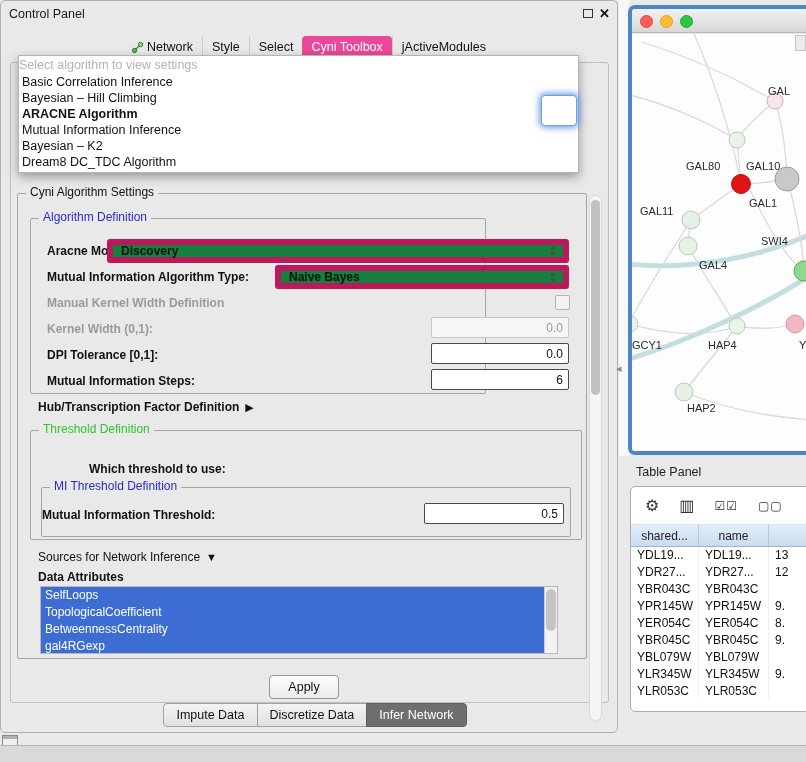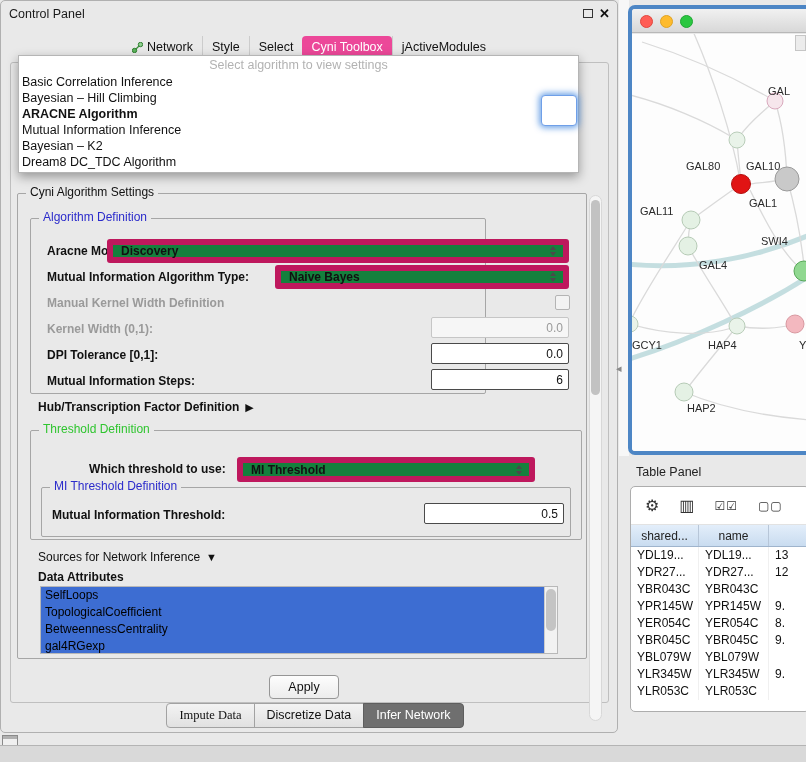--- a/index.html
+++ b/index.html
@@ -43,36 +43,36 @@
   .tri-up { width:0; height:0; border-left:3.5px solid transparent; border-right:3.5px solid transparent; border-bottom:4.5px solid #4a4a4a; margin-bottom:2px; }
   .tri-down { width:0; height:0; border-left:3.5px solid transparent; border-right:3.5px solid transparent; border-top:4.5px solid #4a4a4a; }
   .num-field { position:absolute; height:21px; font-size:12px; text-align:right; padding:0 5px; border:1px solid #4a4a4a; border-radius:2px; background:#fff; font-family:inherit; color:#111; }
   .num-field:disabled { border-color:#c6c6c6; background:#f6f6f6; color:#9a9a9a; }
   .checkbox { position:absolute; width:15px; height:15px; border:1px solid #b4b4b4; background:#f3f3f3; border-radius:2px; }
   .expander { position:absolute; font-size:12px; white-space:nowrap; display:flex; align-items:center; gap:6px; }
   .expander .txt { font-weight:bold; }
   .tri-glyph { font-size:11px; color:#111; }
   
   .attr-list { position:absolute; background:#fff; border:1px solid #b8b8b8; overflow:hidden; }
-  .attr-item { height:17px; line-height:17px; background:#3d6dd2; color:#000000; padding-left:4px; font-size:12px; width:calc(100% - 13px); }
+  .attr-item { height:17px; line-height:17px; background:#3d6dd2; color:#ffffff; padding-left:4px; font-size:12px; width:calc(100% - 13px); }
   .attr-scroll { position:absolute; right:0; top:0; width:13px; height:100%; background:#f2f2f2; border-left:1px solid #ccc; }
   .attr-thumb { position:absolute; left:1px; top:2px; width:10px; height:42px; background:#c4c4c4; border-radius:5px; }
   
   .sb-track { position:absolute; background:#f5f5f5; border:1px solid #d8d8d8; border-radius:7px; }
   .sb-thumb { position:absolute; background:#c2c2c2; border-radius:5px; }
   
   .apply-btn { position:absolute; left:258px; top:612px; width:70px; height:24px; border:1px solid #969696; border-radius:4px; background:linear-gradient(#fdfdfd,#ececec); text-align:center; line-height:22px; font-size:12.5px; }
   .bottom-tabs { position:absolute; top:702px; left:0; right:0; display:flex; justify-content:center; }
   .btab { padding:4px 12px; border:1px solid #a2a2a2; margin-left:-1px; background:linear-gradient(#f3f3f3,#e1e1e1); font-size:12.5px; white-space:nowrap; }
-  .btab:first-child { border-radius:4px 0 0 4px; margin-left:12px;font-family:Liberation Serif, serif; }
+  .btab:first-child { border-radius:4px 0 0 4px; margin-left:12px; }
   .btab:last-child { border-radius:0 4px 4px 0; }
   .btab.active { background:#6f6f6f; color:#fff; border-color:#5e5e5e; }
   
   .dropdown { position:absolute; left:18px; top:55px; width:561px; height:118px; z-index:40; background:#fff; border:1px solid #b5b5b5; box-shadow:0 4px 10px rgba(0,0,0,0.35); }
-  .dd-placeholder { height:18px; line-height:18px; text-align:center; color:#b2b2b2; font-size:12.5px; }
+  .dd-placeholder { height:18px; line-height:18px; color:#b2b2b2; font-size:12.5px; }
   .dd-item { height:16px; line-height:16px; padding-left:3px; font-size:12.5px; white-space:nowrap; }
   .dd-item.selected { font-weight:bold; }
   
   .right-gap { position:absolute; left:619px; top:0; width:10px; height:456px; background:#f7f7f7; }
   .net-window { position:absolute; left:628px; top:5px; width:186px; height:450px; border:4px solid #4d86c5; border-radius:7px 0 0 7px; background:#e8e8e8; overflow:hidden; }
   .net-titlebar { position:absolute; top:0; left:0; right:0; height:24px; background:linear-gradient(#f1f1f1,#d8d8d8); border-bottom:1px solid #b8b8b8; }
   .tl { position:absolute; top:6px; width:13px; height:13px; border-radius:50%; }
   .tl-red { left:8px; background:#ff5d55; border:1px solid #e2463d; }
   .tl-yellow { left:28px; background:#febb2d; border:1px solid #e0a323; }
   .tl-green { left:48px; background:#2bc741; border:1px solid #1ea733; }
@@ -163,31 +163,24 @@
 
       <div class="expander" style="left:20px; top:206px;">
         <span class="txt">Hub/Transcription Factor Definition</span>
         <span class="tri-glyph">▶</span>
       </div>
 
       <div class="fs" style="left:12px; top:236px; width:552px; height:110px;">
         <span class="legend legend-green">Threshold Definition</span>
 
         <span class="flabel" style="left:58px; top:31px;">Which threshold to use:</span>
-        <div class="combo" style="left:206px; top:26px; width:298px; height:25px;">
-          <span class="val">MI Threshold</span>
-          <span class="combo-stepper">
-              <i class="tri-up"></i>
-              <i class="tri-down"></i>
-            </span>
-        </div>
 
         <div class="fs" style="left:10px; top:56px; width:530px; height:50px;">
           <span class="legend legend-blue">MI Threshold Definition</span>
-          <span class="flabel" style="left:10px; top:20px;">Mutual Information Threshold:</span>
+          <span class="flabel" style="left:0; top:20px;">Mutual Information Threshold:</span>
           <input class="num-field" style="left: 382px; top: 15px; width: 140px;" value="0.5">
         </div>
       </div>
 
       <div class="expander" style="left:20px; top:356px;">
         <span>Sources for Network Inference</span>
         <span class="tri-glyph">▼</span>
       </div>
       <span class="flabel" style="left:20px; top:376px;">Data Attributes</span>
 

